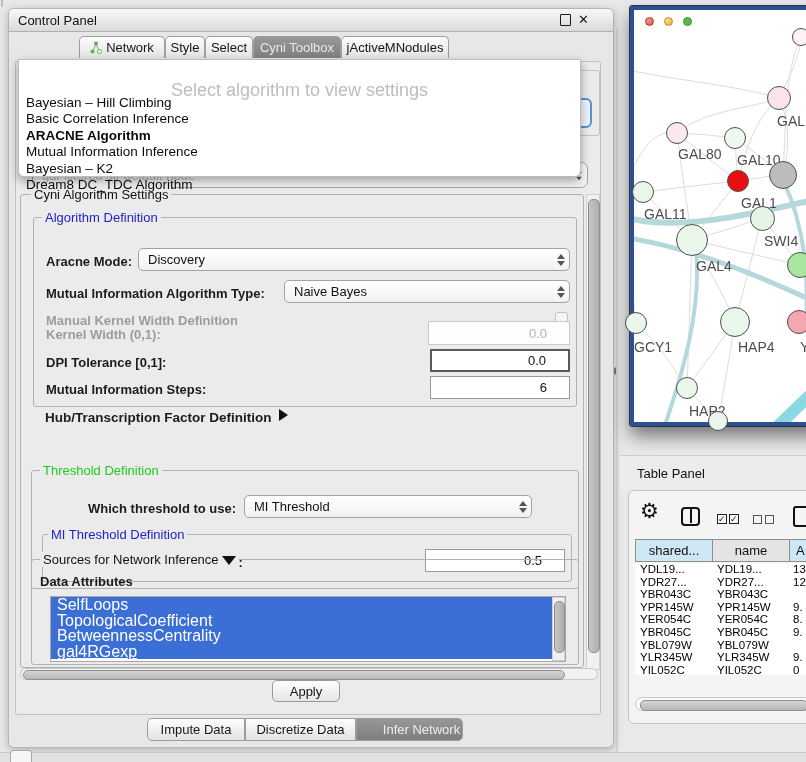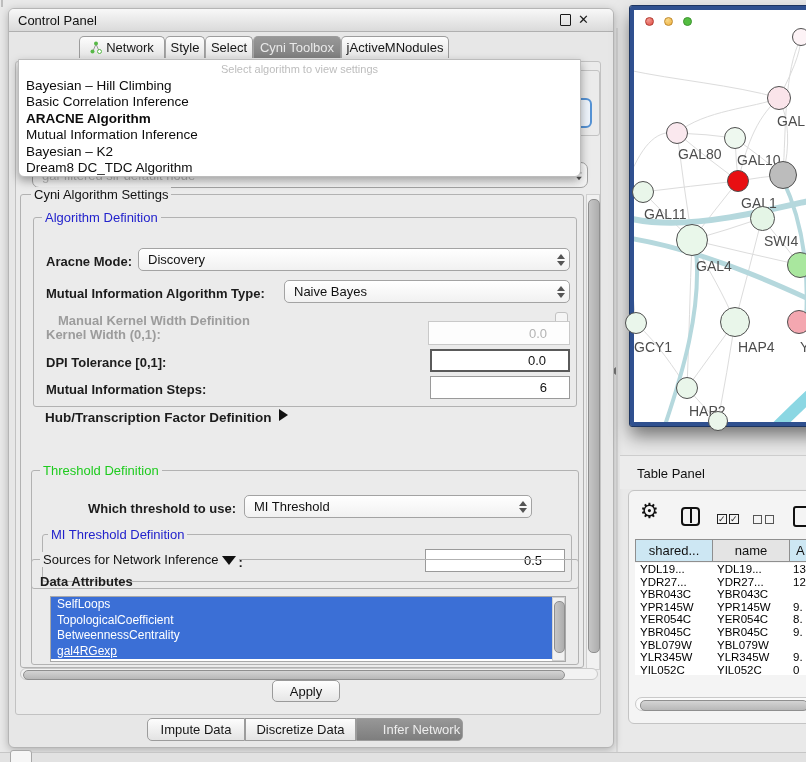--- a/index.html
+++ b/index.html
@@ -34,31 +34,31 @@
   .combo .v{padding-left:9px;flex:1;}
   .steppers{width:16px;display:flex;flex-direction:column;align-items:center;justify-content:center;gap:2px;}
   .tri-u{width:0;height:0;border-left:4px solid transparent;border-right:4px solid transparent;border-bottom:5px solid #555;}
   .tri-d{width:0;height:0;border-left:4px solid transparent;border-right:4px solid transparent;border-top:5px solid #555;}
   .field{position:absolute;background:#fff;border:1px solid #9a9a9a;font-size:13px;color:#111;
          text-align:right;padding-right:22px;box-sizing:border-box;display:flex;align-items:center;justify-content:flex-end;}
   .field.focus{border:2px solid #5a5a5a;}
   .field.dis{border:1px solid #c9c9c9;color:#b3b3b3;background:#fdfdfd;}
   .checkbox{position:absolute;width:13px;height:13px;border:1px solid #c2c2c2;border-radius:3px;background:#f5f5f5;box-sizing:border-box;}
   .listbox{position:absolute;background:#fff;border:1px solid #a8a8a8;overflow:hidden;}
-  .listitem{height:15.5px;line-height:15.5px;font-size:12px;color:#fff;padding-left:6px;width:calc(100% - 13px);box-sizing:border-box;}
+  .listitem{height:15.5px;line-height:15.5px;font-size:16px;color:#fff;padding-left:6px;width:calc(100% - 13px);box-sizing:border-box;}
   .sb-v{position:absolute;background:#f1f1f1;border:1px solid #d0d0d0;box-sizing:border-box;}
   .sb-thumb{position:absolute;background:linear-gradient(90deg,#c6c6c6,#adadad);border:1px solid #8f8f8f;border-radius:5px;}
   .sb-h{position:absolute;background:#f2f2f2;border:1px solid #c9c9c9;border-radius:7px;box-sizing:border-box;}
   .sb-h .sb-thumb{background:linear-gradient(#d4d4d4,#b8b8b8);}
   .btn{position:absolute;background:linear-gradient(#fefefe,#e6e6e6);border:1px solid #9a9a9a;border-radius:5px;
        font-size:13px;color:#111;display:flex;align-items:center;justify-content:center;box-sizing:border-box;}
   
   .popup{position:absolute;background:#fff;border:1px solid #bcbcbc;border-radius:0 0 6px 6px;
          box-shadow:0 4px 10px rgba(0,0,0,.35);z-index:50;}
-  .popup .ph{font-size:11px;color:#bdbdbd;text-align:center;padding-top:3px;height:15px;}
+  .popup .ph{font-size:18px;color:#bdbdbd;text-align:center;padding-top:20px;height:15px;}
   .popup .it{font-size:13.5px;color:#0c0c0c;height:16.4px;line-height:16.4px;padding-left:7px;white-space:nowrap;}
   
   .netwin{position:absolute;background:#fff;border:4px solid #2f508f;outline:1px solid #1d3561;border-radius:2px;
           box-shadow:0 10px 18px rgba(0,0,0,.5);}
   .light{position:absolute;width:9px;height:9px;border-radius:50%;box-sizing:border-box;}
   .node{position:absolute;border:1px solid #4f4f4f;border-radius:50%;box-sizing:border-box;}
   .nlabel{position:absolute;font-size:14px;color:#4d4d4d;white-space:nowrap;}
   
   .tp-title{position:absolute;font-size:13px;color:#111;}
   .tpanel{position:absolute;background:#f4f4f4;border:1px solid #c4c4c4;border-radius:6px;}
@@ -143,21 +143,21 @@
             </span>
         </div>
         <span class="lbl" style="left:12px;top:68px;">Mutual Information Algorithm Type:</span>
         <div class="combo" style="left:250px;top:62px;width:286px;height:23px;">
           <span class="v">Naive Bayes</span>
           <span class="steppers">
               <span class="tri-u"></span>
               <span class="tri-d"></span>
             </span>
         </div>
-        <span class="lbl dis" style="left:24px;top:95px;">Manual Kernel Width Definition</span>
+        <span class="lbl dis" style="left:12px;top:95px;">Manual Kernel Width Definition</span>
         <span class="checkbox" style="left:521px;top:94px;"></span>
         <span class="lbl dis" style="left:12px;top:108px;margin-top:0;top:109px;">Kernel Width (0,1):</span>
         <div class="field dis" style="left:394px;top:103px;width:142px;height:24px;">0.0</div>
         <span class="lbl" style="left:12px;top:137px;">DPI Tolerance [0,1]:</span>
         <div class="field focus" style="left:396px;top:131px;width:140px;height:23px;">0.0</div>
         <span class="lbl" style="left:12px;top:164px;">Mutual Information Steps:</span>
         <div class="field" style="left:396px;top:158px;width:140px;height:23px;">6</div>
       </div>
 
       <span class="lbl" style="left:24px;top:215px;font-size:13.5px;">Hub/Transcription Factor Definition</span>

